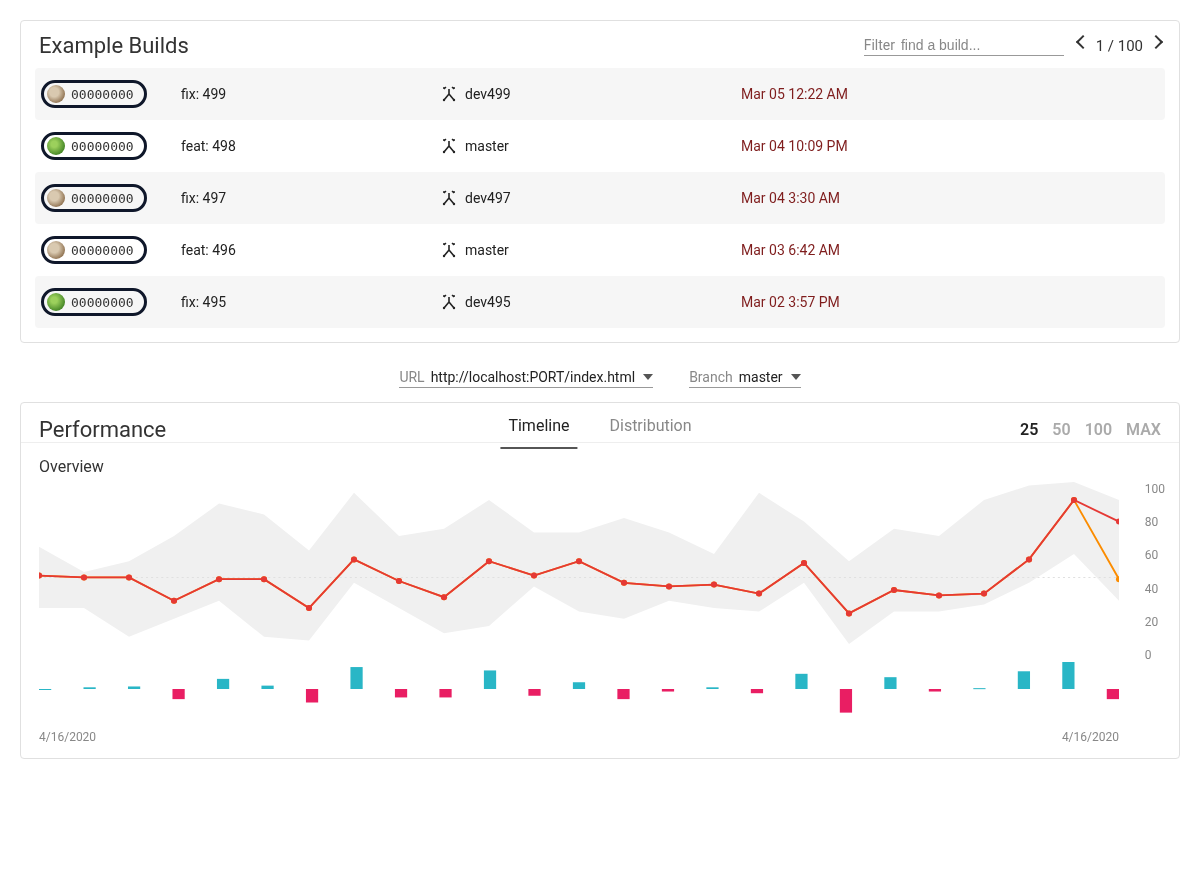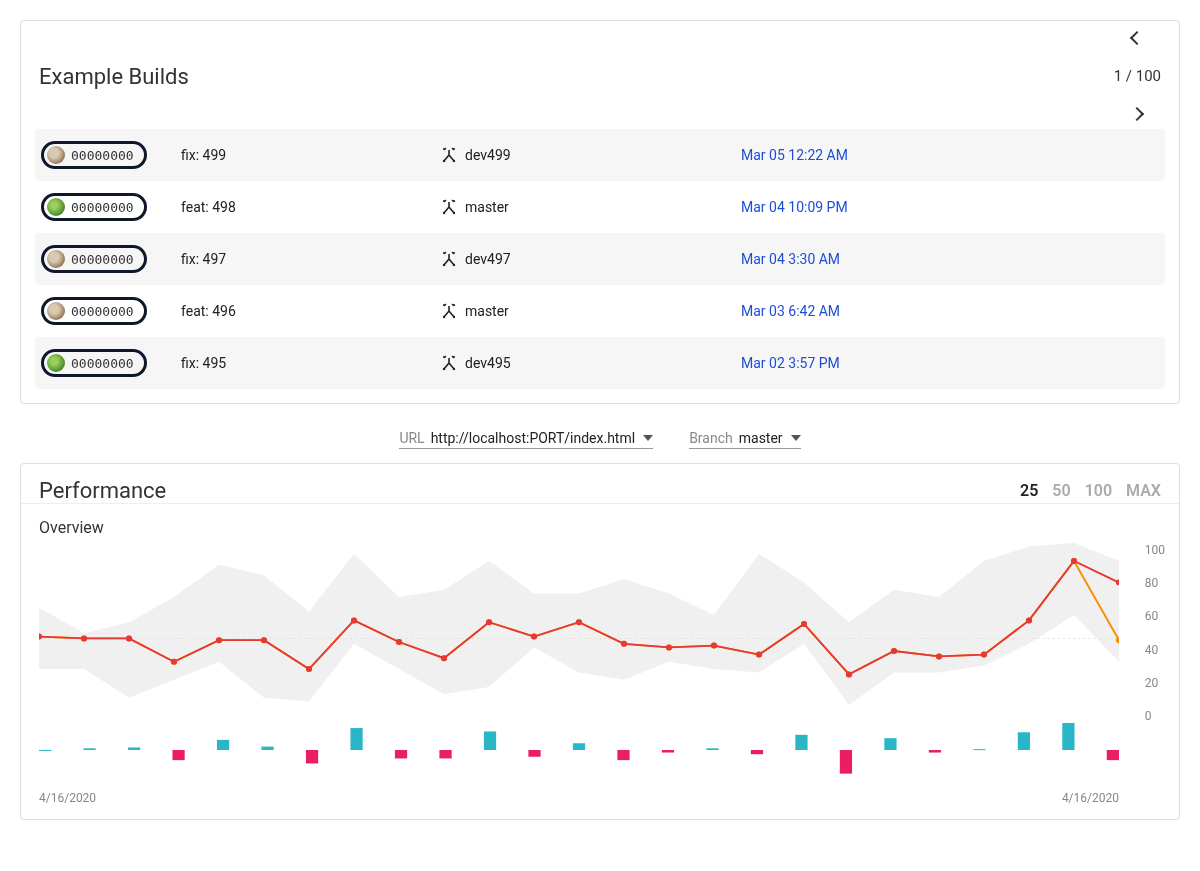--- a/index.html
+++ b/index.html
@@ -5,31 +5,31 @@
 * { box-sizing: border-box; margin: 0; padding: 0; }
 body { font-family: -apple-system, BlinkMacSystemFont, "Segoe UI", Roboto, Helvetica, Arial, sans-serif; background: #fff; color: #212121; padding: 20px; font-size: 14px; }
 .card { border: 1px solid #e0e0e0; border-radius: 4px; margin-bottom: 20px; background: #fff; }
 .card-header { display: flex; align-items: center; justify-content: space-between; padding: 12px 18px 10px 18px; }
 .card-title { font-size: 22px; font-weight: 400; color: #333; }
 .filter-wrap { display: flex; align-items: center; gap: 14px; }
 .filter-box { display: flex; align-items: center; gap: 6px; border-bottom: 1px solid #999; padding: 2px 0; width: 200px; }
 .filter-label { color: #888; font-size: 14px; }
 .filter-input { border: none; outline: none; font-size: 14px; color: #333; width: 120px; background: transparent; }
 .filter-input::placeholder { color: #888; }
-.pager { display: flex; align-items: center; gap: 24px; font-size: 15px; color: #333; flex-direction: column; }
+.pager { display: flex; gap: 8px; font-size: 15px; color: #333; }
 .pager-arrow { width: 10px; height: 10px; border-style: solid; border-color: #333; border-width: 0 2px 2px 0; display: inline-block; padding: 3px; cursor: pointer; }
 .pager-left { transform: rotate(135deg); }
 .pager-right { transform: rotate(-45deg); }
 .build-list { padding: 0 14px 14px 14px; }
 .build-row { display: flex; align-items: center; padding: 12px 6px; border-radius: 4px; }
 .build-row.alt { background: #f6f6f6; }
 .col-avatar { width: 140px; display: flex; align-items: center; }
 .col-msg { width: 260px; }
 .col-branch { width: 300px; display: flex; align-items: center; gap: 8px; }
-.col-date { flex: 1; color: #1d4ed8; }
+.col-date { flex: 1; color: #7f1d1d; }
 .pill { display: inline-flex; align-items: center; gap: 6px; border: 3px solid #0f172a; border-radius: 999px; padding: 2px 10px 2px 3px; font-family: ui-monospace, Menlo, monospace; font-size: 13px; color: #333; }
 .avatar { width: 18px; height: 18px; border-radius: 50%; display: inline-block; }
 .avatar1 { background: radial-gradient(circle at 40% 40%, #d9c9b0 30%, #967a5a 70%); }
 .avatar2 { background: radial-gradient(circle at 40% 40%, #9cd05c 20%, #4a8a2a 70%); }
 .branch-icon { width: 16px; height: 16px; display: inline-flex; align-items: center; justify-content: center; }
 .filters-row { display: flex; align-items: center; justify-content: center; gap: 36px; padding: 4px 0 14px 0; }
 .filter-sel { display: flex; align-items: center; gap: 6px; border-bottom: 1px solid #999; padding: 2px 0; cursor: pointer; }
 .filter-sel .lbl { color: #888; }
 .filter-sel .val { color: #222; }
 .caret-down { width: 0; height: 0; border-left: 5px solid transparent; border-right: 5px solid transparent; border-top: 6px solid #555; margin-left: 2px; }
@@ -49,20 +49,24 @@
 .ylabels { position: absolute; right: 14px; top: 0; height: 180px; display: flex; flex-direction: column; justify-content: space-between; font-size: 12px; color: #888; text-align: left; }
 .xlabels { display: flex; justify-content: space-between; padding: 8px 60px 14px 18px; font-size: 12px; color: #888; }
 </style>
 </head>
 <body>
 
 <div class="card">
   <div class="card-header">
     <div class="card-title">Example Builds</div>
     <div class="filter-wrap">
+      <div class="filter-box">
+        <span class="filter-label">Filter</span>
+        <input class="filter-input" placeholder="find a build..." style="">
+      </div>
       <div class="pager">
         <span class="pager-arrow pager-left"></span>
         <span>1 / 100</span>
         <span class="pager-arrow pager-right"></span>
       </div>
     </div>
   </div>
   <div class="build-list" id="build-list">
       <div class="build-row alt">
         <div class="col-avatar">
@@ -186,20 +190,24 @@
   <div class="filter-sel">
     <span class="lbl">Branch</span>
     <span class="val">master</span>
     <span class="caret-down"></span>
   </div>
 </div>
 
 <div class="card">
   <div class="perf-header">
     <div class="card-title">Performance</div>
+    <div class="tabs">
+      <div class="tab active">Timeline</div>
+      <div class="tab">Distribution</div>
+    </div>
     <div class="range-opts" id="range-opts">
         <span class="active">25</span>
         <span>50</span>
         <span>100</span>
         <span>MAX</span>
       </div>
   </div>
   <div class="divider"></div>
   <div class="overview-label">Overview</div>
 

